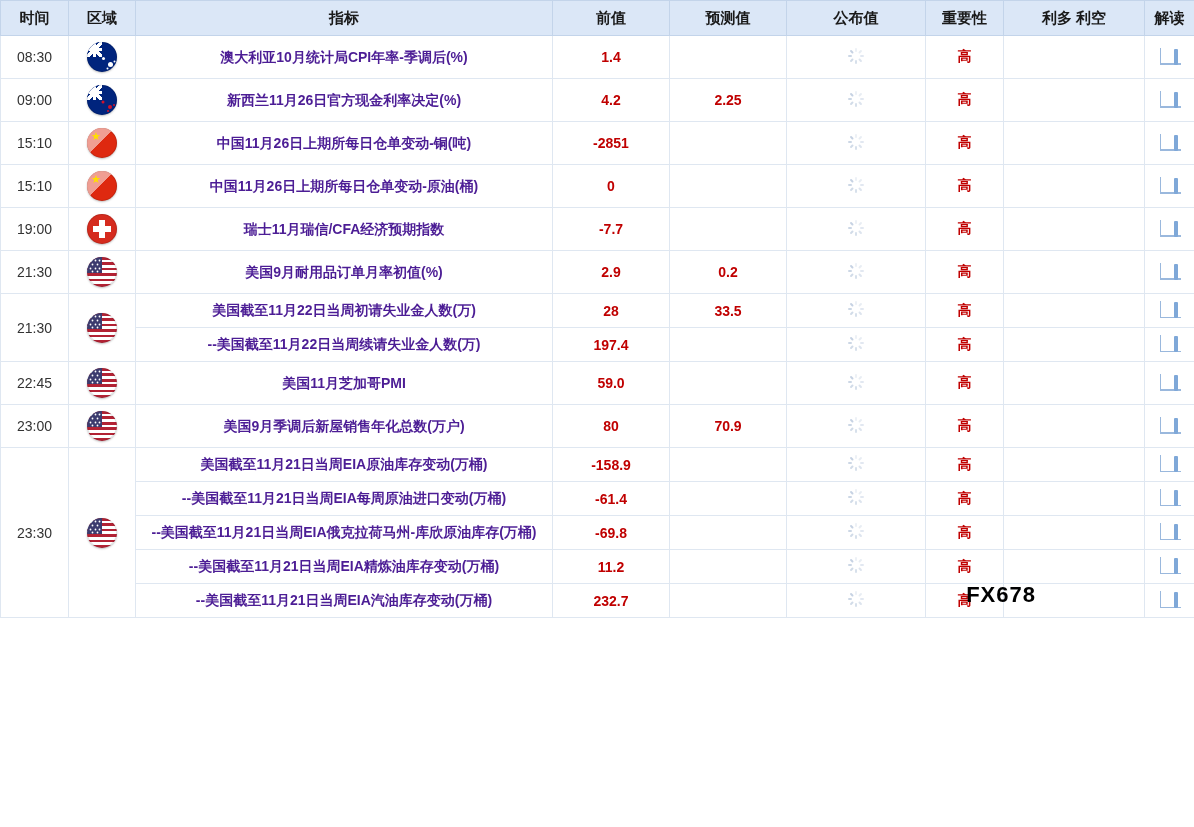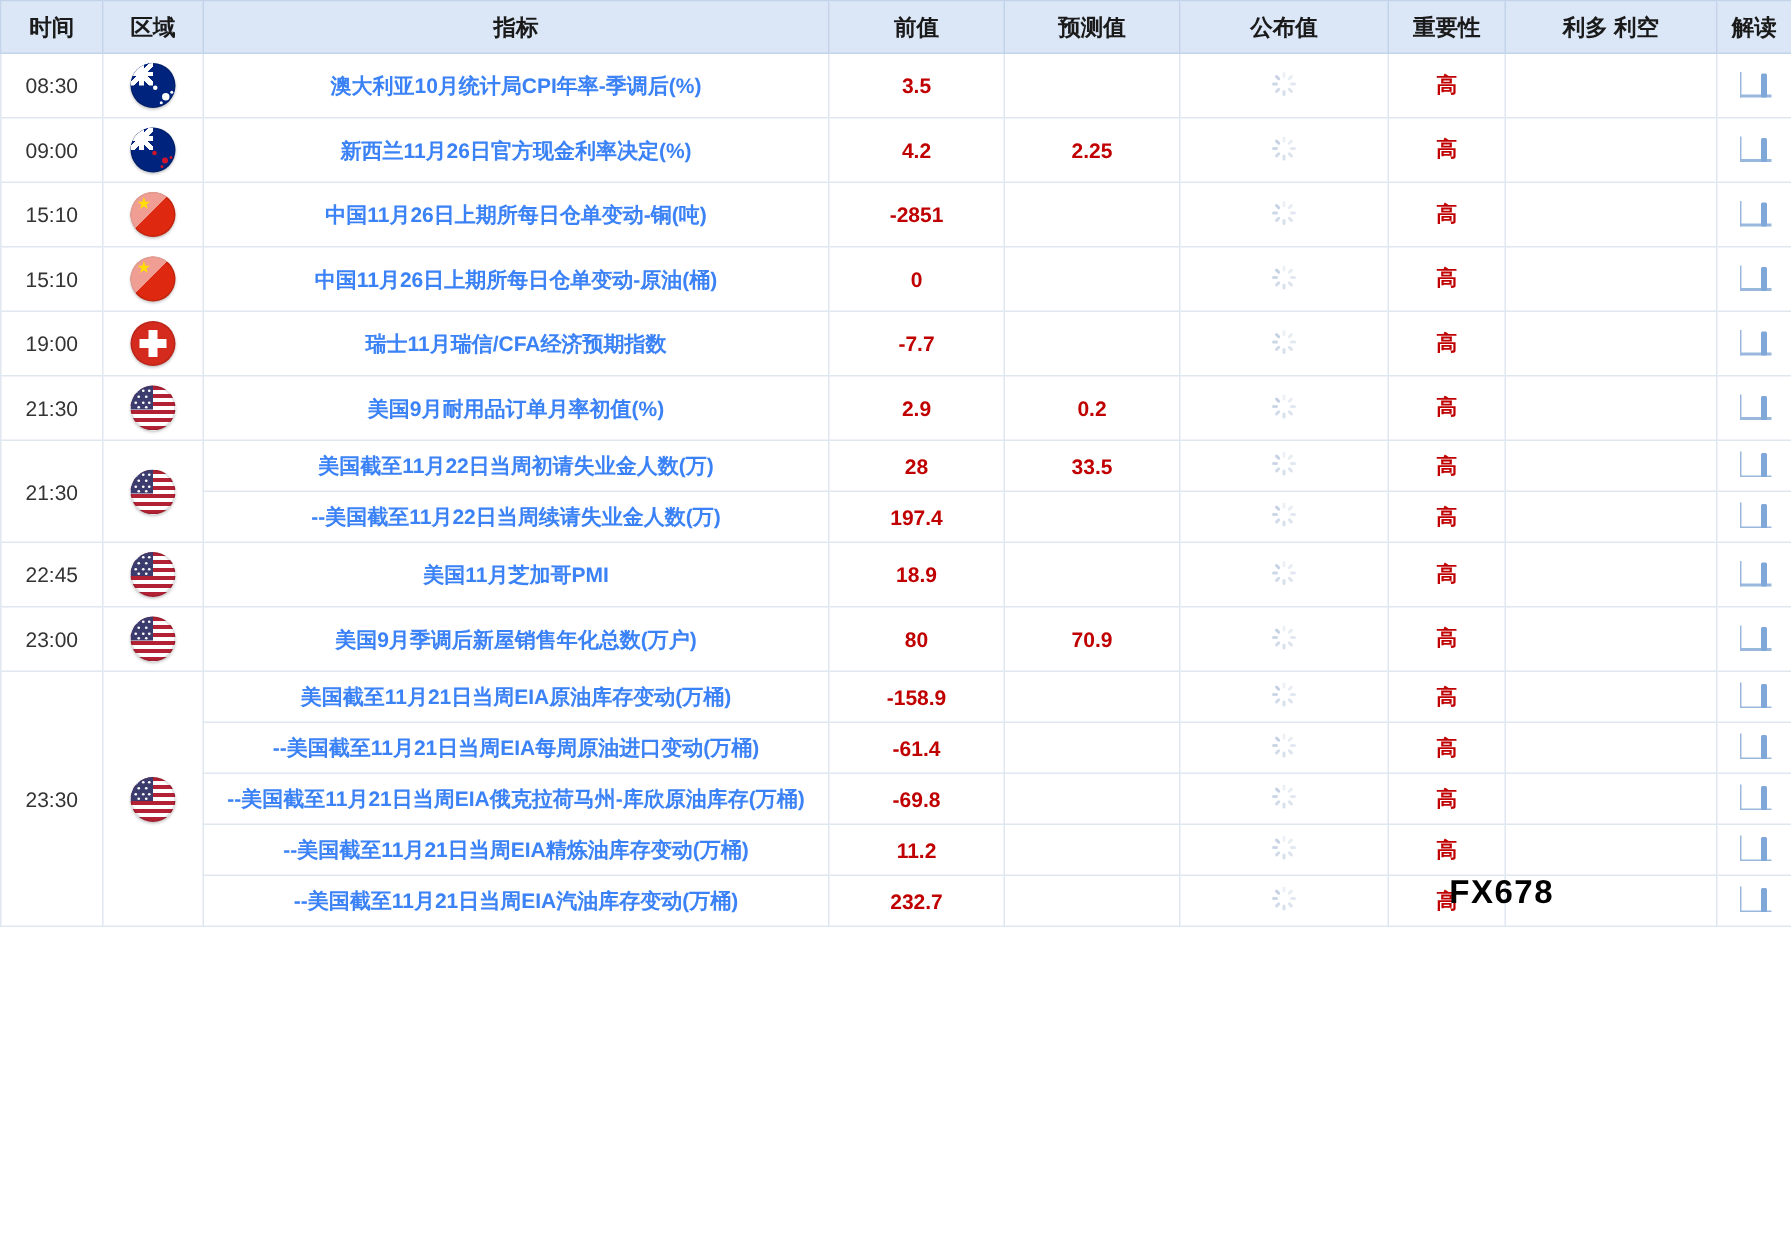--- a/index.html
+++ b/index.html
@@ -47,21 +47,21 @@
 
   td.time{
     color:#333;
     font-size:14px;
     background:#ffffff;
   }
   td.ind{
     text-align:left;
     padding-left:14px;
     padding-right:8px;
-    color:#3b82f6;
+    color:#4c1d95;
     font-weight:bold;
     font-size:14.5px;
     line-height:1.5;
   }
   td.val{
     color:#c00000;
     font-weight:bold;
     font-size:15px;
   }
   td.imp{
@@ -198,21 +198,21 @@
         <th>重要性</th>
         <th>利多 利空</th>
         <th>解读</th>
       </tr>
     </thead>
     <tbody id="cal-body">
         <tr>
           <td class="time">08:30</td>
           <td class="flagcell"><span class="flag au"></span></td>
           <td class="ind">澳大利亚10月统计局CPI年率-季调后(%)</td>
-          <td class="val">3.5</td>
+          <td class="val">1.4</td>
           <td class="val"></td>
           <td><span class="spinner"><i style="transform: rotate(0deg); opacity: 0.25;"></i><i style="transform: rotate(45deg); opacity: 0.33;"></i><i style="transform: rotate(90deg); opacity: 0.41;"></i><i style="transform: rotate(135deg); opacity: 0.49;"></i><i style="transform: rotate(180deg); opacity: 0.57;"></i><i style="transform: rotate(225deg); opacity: 0.65;"></i><i style="transform: rotate(270deg); opacity: 0.73;"></i><i style="transform: rotate(315deg); opacity: 0.81;"></i></span></td>
           <td class="imp">高</td>
           <td></td>
           <td><span class="chart-icon"><s></s><u></u><b></b><b></b><b></b></span></td>
         </tr>
         <tr>
           <td class="time">09:00</td>
           <td class="flagcell"><span class="flag nz"></span></td>
           <td class="ind">新西兰11月26日官方现金利率决定(%)</td>
@@ -284,21 +284,21 @@
           <td class="val"></td>
           <td><span class="spinner"><i style="transform: rotate(0deg); opacity: 0.25;"></i><i style="transform: rotate(45deg); opacity: 0.33;"></i><i style="transform: rotate(90deg); opacity: 0.41;"></i><i style="transform: rotate(135deg); opacity: 0.49;"></i><i style="transform: rotate(180deg); opacity: 0.57;"></i><i style="transform: rotate(225deg); opacity: 0.65;"></i><i style="transform: rotate(270deg); opacity: 0.73;"></i><i style="transform: rotate(315deg); opacity: 0.81;"></i></span></td>
           <td class="imp">高</td>
           <td></td>
           <td><span class="chart-icon"><s></s><u></u><b></b><b></b><b></b></span></td>
         </tr>
         <tr>
           <td class="time">22:45</td>
           <td class="flagcell"><span class="flag us"></span></td>
           <td class="ind">美国11月芝加哥PMI</td>
-          <td class="val">18.9</td>
+          <td class="val">59.0</td>
           <td class="val"></td>
           <td><span class="spinner"><i style="transform: rotate(0deg); opacity: 0.25;"></i><i style="transform: rotate(45deg); opacity: 0.33;"></i><i style="transform: rotate(90deg); opacity: 0.41;"></i><i style="transform: rotate(135deg); opacity: 0.49;"></i><i style="transform: rotate(180deg); opacity: 0.57;"></i><i style="transform: rotate(225deg); opacity: 0.65;"></i><i style="transform: rotate(270deg); opacity: 0.73;"></i><i style="transform: rotate(315deg); opacity: 0.81;"></i></span></td>
           <td class="imp">高</td>
           <td></td>
           <td><span class="chart-icon"><s></s><u></u><b></b><b></b><b></b></span></td>
         </tr>
         <tr>
           <td class="time">23:00</td>
           <td class="flagcell"><span class="flag us"></span></td>
           <td class="ind">美国9月季调后新屋销售年化总数(万户)</td>

